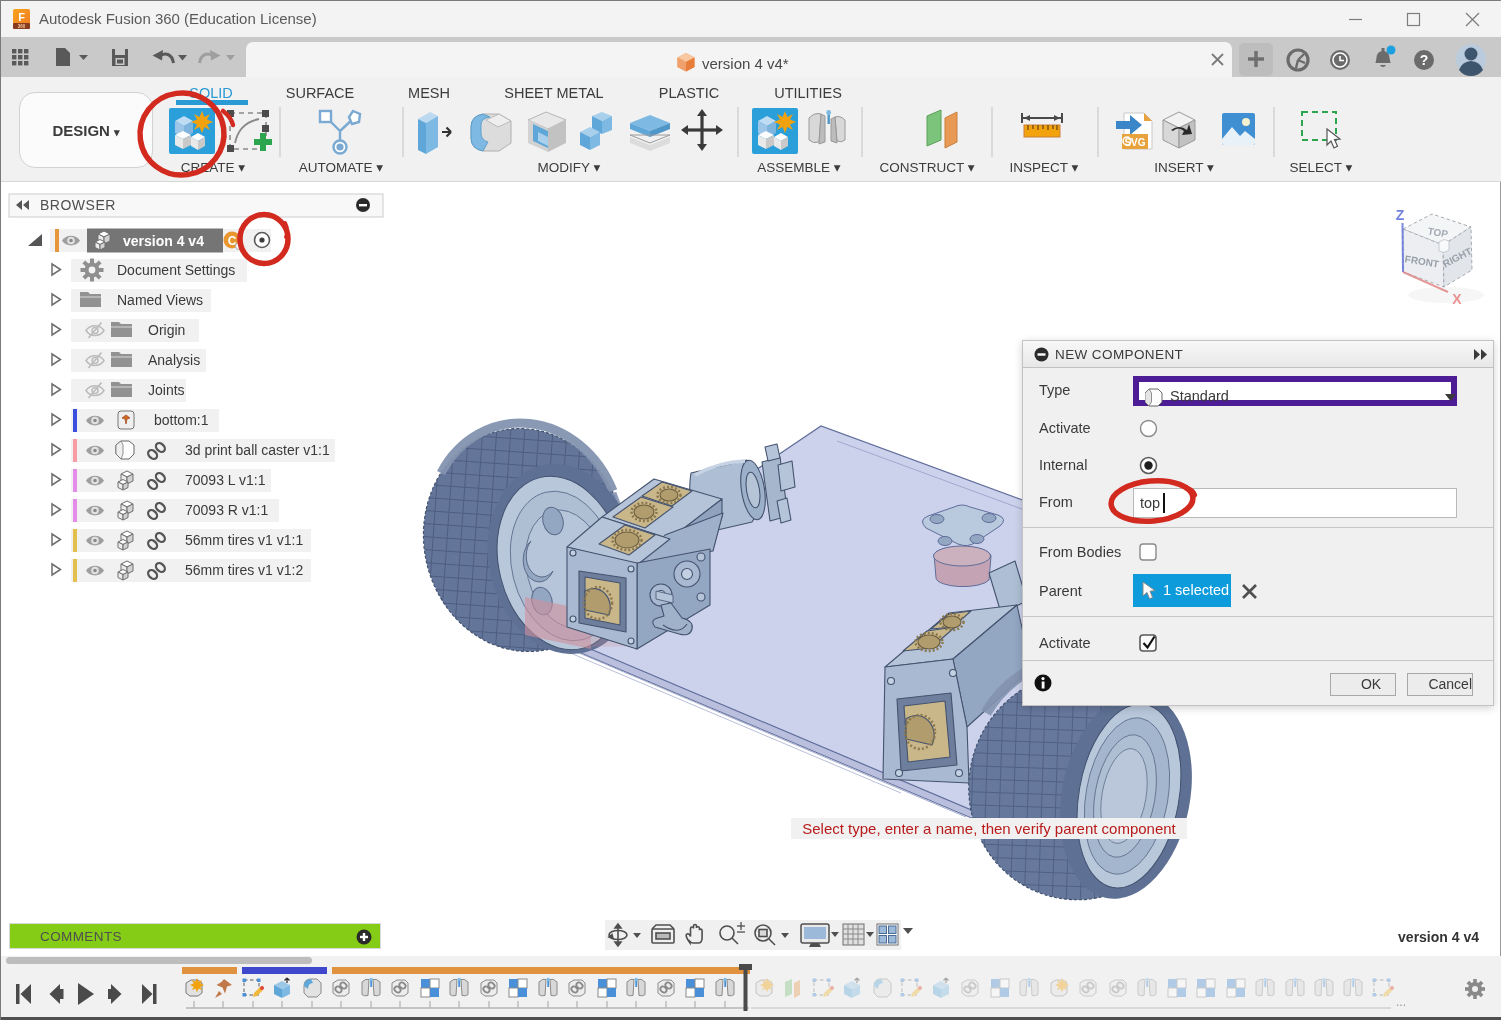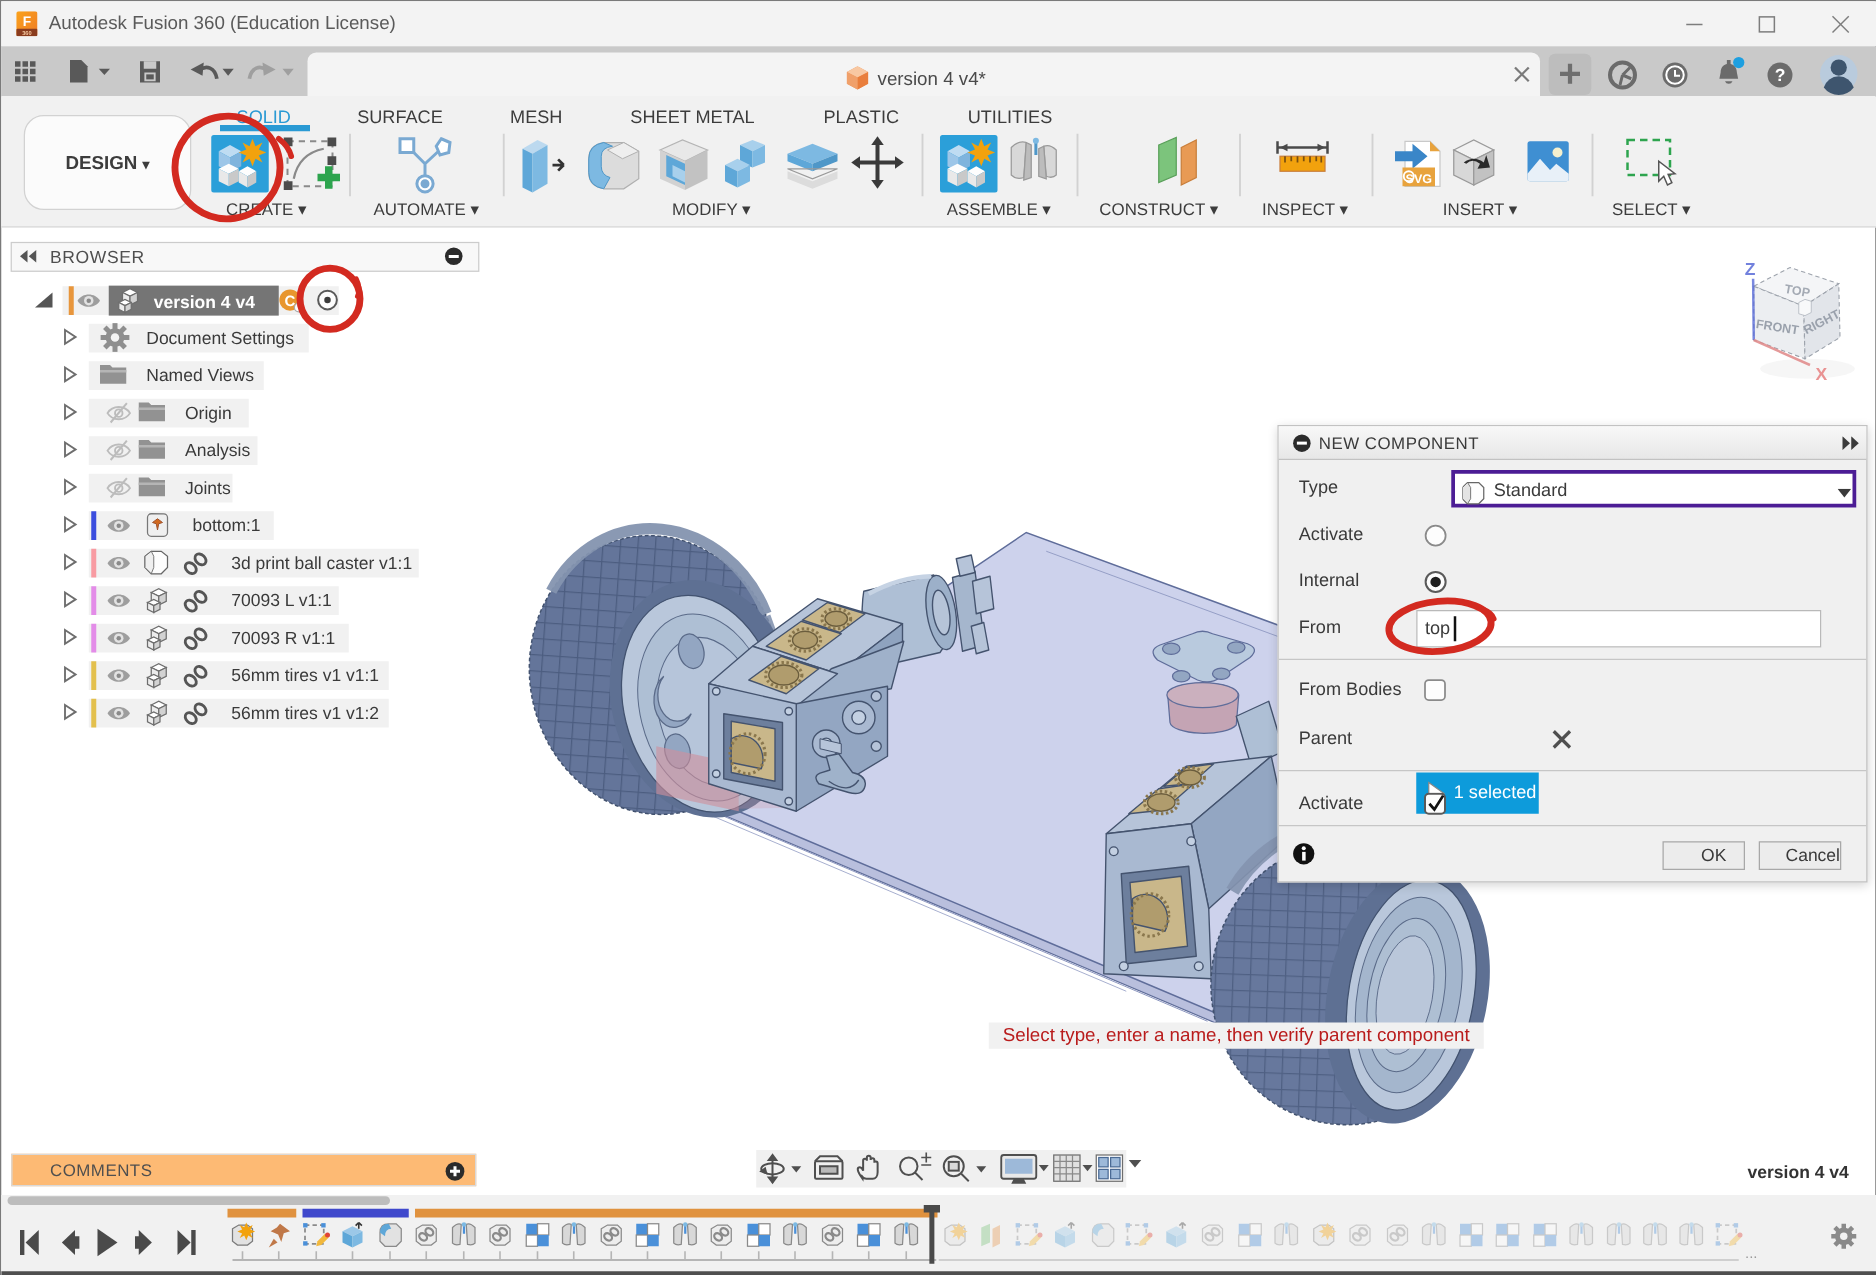--- a/index.html
+++ b/index.html
@@ -610,21 +610,21 @@
         </svg>
       <div class="abs" style="left:32px;top:6px;font-size:13.5px;letter-spacing:0.4px;">NEW COMPONENT</div>
       <svg class="abs" style="left:450px;top:8px;" width="16" height="12">
           <g fill="#3a3a3a">
             <path d="M1 0 l6 5.5 l-6 5.5 z"></path>
             <path d="M8 0 l6 5.5 l-6 5.5 z"></path>
           </g>
         </svg>
     </div>
     <div class="abs" style="left:16px;top:41px;">Type</div>
-    <div class="abs" style="left:110px;top:35px;width:324px;height:30px;background:#fff;border:3px solid #4c1d95;margin-left:28px;">
+    <div class="abs" style="left:110px;top:35px;width:324px;height:30px;background:#fff;border:6px solid #4c1d95;">
       <svg class="abs" style="left:6px;top:5px;" width="20" height="20" viewBox="0 0 20 20">
         <path d="M4 2 h9 l4 4 v9 l-4 4 h-9 l-4 -4 v-9 z" fill="#fdfdfd" stroke="#666"></path>
         <path d="M4 2 l2.5 4 v9 l-2.5 4 l-4 -4 v-9 z" fill="#e4e4e4" stroke="#666" stroke-width="0.7"></path>
       </svg>
       <div class="abs" style="left:31px;top:6px;">Standard</div>
       <svg class="abs" style="left:306px;top:12px;" width="12" height="8">
           <path d="M0 0 l5.5 7 l5.5 -7 z" fill="#3a3a3a"></path>
         </svg>
     </div>
     <div class="abs" style="left:16px;top:79px;">Activate</div>
@@ -640,21 +640,21 @@
     <div class="abs" style="left:110px;top:147px;width:324px;height:30px;background:#fff;border:1px solid #b9b9b9;">
       <div class="abs" style="left:6px;top:6px;">top</div>
       <div class="abs" style="left:29px;top:4px;width:1.5px;height:20px;background:#111;"></div>
     </div>
     <div class="abs" style="left:0;top:186px;width:470px;height:1px;background:#c6c6c6;"></div>
     <div class="abs" style="left:16px;top:203px;">From Bodies</div>
     <svg class="abs" style="left:116px;top:202px;" width="19" height="19">
         <rect x="1" y="1" width="16" height="16" rx="3" fill="#fdfdfd" stroke="#8a8a8a" stroke-width="1.4"></rect>
       </svg>
     <div class="abs" style="left:16px;top:242px;">Parent</div>
-    <div class="abs" style="left:110px;top:233px;width:98px;height:33px;background:#0d9bdb;color:#fff;margin-top:44px;">
+    <div class="abs" style="left:110px;top:233px;width:98px;height:33px;background:#0d9bdb;color:#fff;">
       <svg class="abs" style="left:8px;top:7px;" width="16" height="19">
           <path d="M2 1 v14 l4 -3.6 l2.6 6.4 l3 -1.3 l-2.6 -6.3 l5 -0.6 z" fill="#fff" stroke="#888" stroke-width="1"></path>
         </svg>
       <div class="abs" style="left:30px;top:8px;">1 selected</div>
     </div>
     <svg class="abs" style="left:218px;top:242px;" width="17" height="17">
         <g stroke="#4f4f4f" stroke-width="2.6">
           <line x1="2" y1="2" x2="15" y2="15"></line>
           <line x1="15" y1="2" x2="2" y2="15"></line>
         </g>
@@ -669,21 +669,21 @@
     <svg class="abs" style="left:11px;top:333px;" width="18" height="18">
         <circle cx="9" cy="9" r="8.5" fill="#111"></circle>
         <rect x="7.7" y="7.5" width="2.8" height="7" fill="#fff"></rect>
         <circle cx="9" cy="4.6" r="1.6" fill="#fff"></circle>
       </svg>
     <div class="abs" style="left:307px;top:332px;width:66px;height:23px;background:#ececec;border:1px solid #a8a8a8;text-align:center;line-height:21px;font-size:14px;padding-left:16px;">OK</div>
     <div class="abs" style="left:384px;top:332px;width:66px;height:23px;background:#ececec;border:1px solid #a8a8a8;text-align:right;line-height:21px;font-size:14px;">Cancel</div>
   </div>
 
   <div class="abs" style="left:790px;top:817px;width:396px;height:21px;background:#f1f1f1;font-size:15px;color:#b91c1c;text-align:center;line-height:21px;">Select type, enter a name, then verify parent component</div>
-  <div class="abs" id="comments" style="left:8px;top:922px;width:372px;height:26px;background:#fdba74;border:1px solid #d9d9d9;">
+  <div class="abs" id="comments" style="left:8px;top:922px;width:372px;height:26px;background:#84cc16;border:1px solid #d9d9d9;">
     <div class="abs" style="left:30px;top:5px;font-size:13.5px;color:#4f4f4f;letter-spacing:0.4px;">COMMENTS</div>
     <svg class="abs" style="left:346px;top:5px;" width="16" height="16">
         <circle cx="8" cy="8" r="7.5" fill="#2b2b2b"></circle>
         <rect x="4" y="6.8" width="8" height="2.4" fill="#fff"></rect>
         <rect x="6.8" y="4" width="2.4" height="8" fill="#fff"></rect>
       </svg>
   </div>
   <div class="abs" id="navbar" style="left:604px;top:919px;width:296px;height:30px;background:#f0f0f0;">
     <svg width="296" height="30" viewBox="0 0 296 30">
       <g stroke="#4f4f4f" fill="none" stroke-width="1.6">

